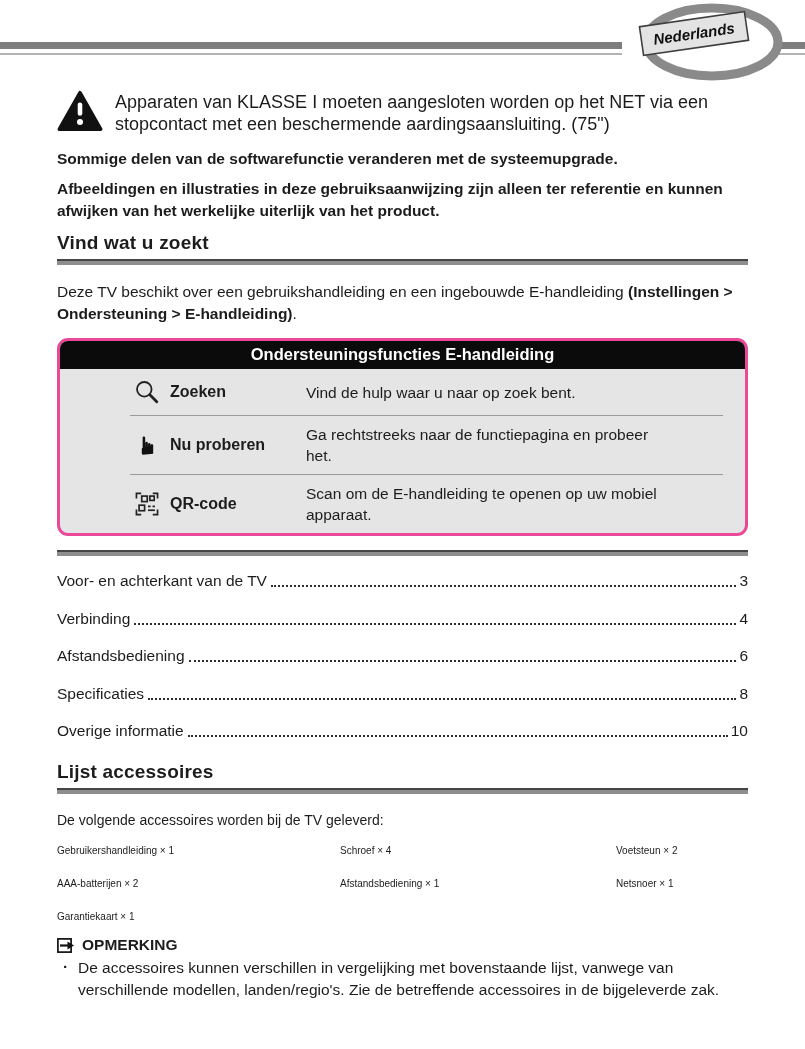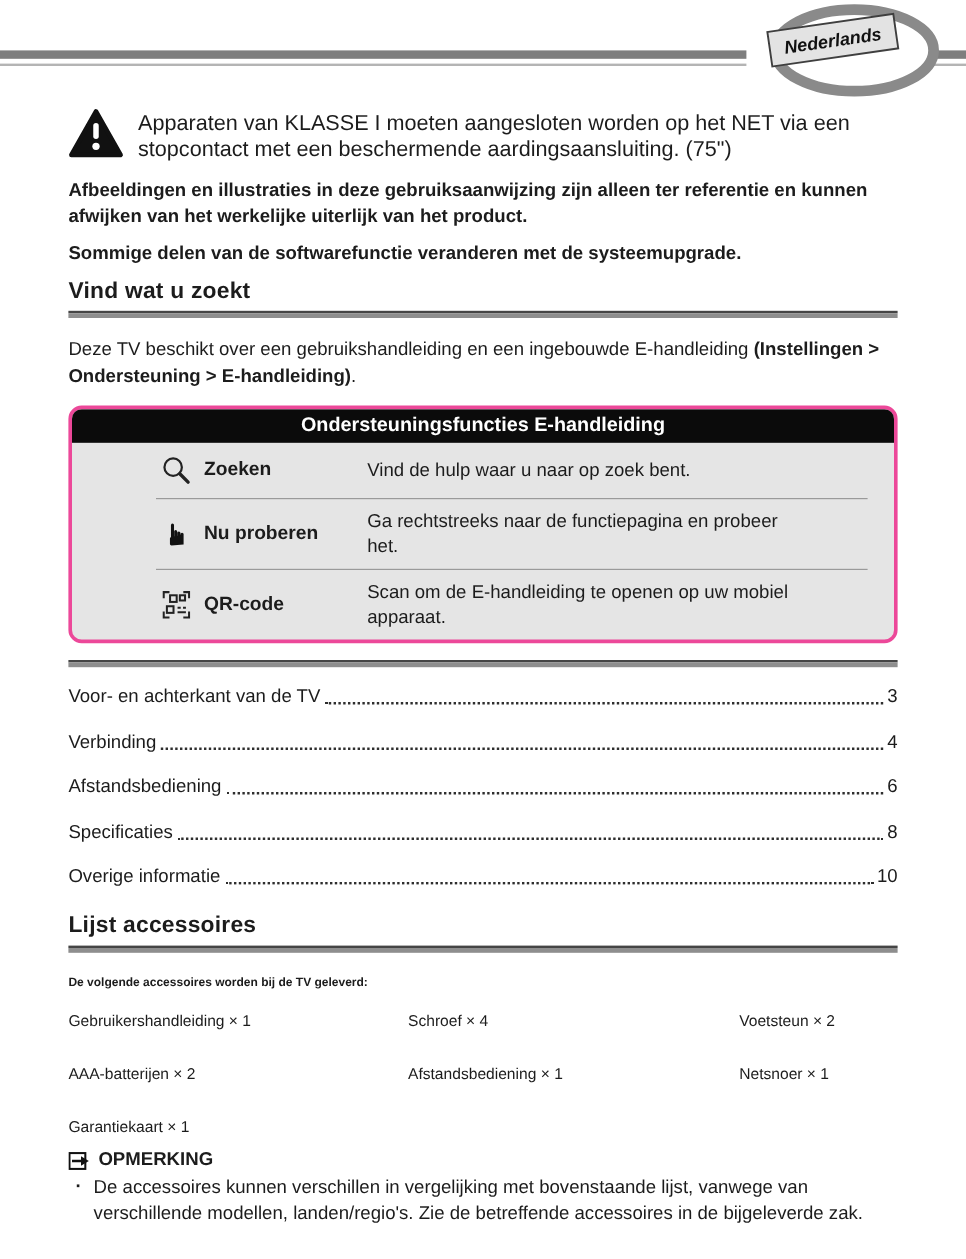--- a/index.html
+++ b/index.html
@@ -47,22 +47,22 @@
   
   .toc-wrap { margin-top: 14px; }
   .toc-list { margin-top: 14px; }
   .toc-row { display: flex; align-items: flex-end; font-size: 15.5px; line-height: 21px; margin-bottom: 16.5px; }
   .toc-label { white-space: nowrap; }
   .toc-dots { flex: 1; border-bottom: 2.2px dotted #2e2e2e; margin: 0 3px 4px 4px; }
   .toc-page { white-space: nowrap; }
 
   
   .acc-wrap { margin-top: 19px; }
-  .acc-intro { font-size: 10px; line-height: 22px; margin-top: 15px; font-weight: bold; }
-  .acc-grid { margin-top: 10px; display: grid; grid-template-columns: 283px 276px 1fr; row-gap: 24px; font-size: 13px; line-height: 20px; }
+  .acc-intro { font-size: 14px; line-height: 22px; margin-top: 15px; }
+  .acc-grid { margin-top: 10px; display: grid; grid-template-columns: 283px 276px 1fr; row-gap: 13px; font-size: 10px; line-height: 20px; }
 
   
   .note { margin-top: 9px; }
   .note-head { display: flex; align-items: center; }
   .note-icon { margin-right: 6px; }
   .note-label { font-weight: bold; font-size: 15.5px; }
   .note-bullet { position: relative; margin-top: 3px; padding-left: 21px; font-size: 15.5px; line-height: 22px; }
   .bullet-dot { position: absolute; left: 6px; top: -1px; font-weight: bold; }
 </style>
 </head>
@@ -83,22 +83,22 @@
 
   <div class="warning">
     <svg class="warning-icon" width="46" height="42" viewBox="0 0 48 44">
       <path d="M24 3 L45.5 41 L2.5 41 Z" fill="#111" stroke="#111" stroke-width="4" stroke-linejoin="round"></path>
       <rect x="21.6" y="13" width="4.8" height="14" rx="2.4" fill="#fff"></rect>
       <circle cx="24" cy="33.5" r="3.2" fill="#fff"></circle>
     </svg>
     <div class="warning-text">Apparaten van KLASSE I moeten aangesloten worden op het NET via een stopcontact met een beschermende aardingsaansluiting. (75")</div>
   </div>
 
+  <p class="notice last">Sommige delen van de softwarefunctie veranderen met de systeemupgrade.</p>
   <p class="notice">Afbeeldingen en illustraties in deze gebruiksaanwijzing zijn alleen ter referentie en kunnen afwijken van het werkelijke uiterlijk van het product.</p>
-  <p class="notice last">Sommige delen van de softwarefunctie veranderen met de systeemupgrade.</p>
 
   <h2 class="sec">Vind wat u zoekt</h2>
   <div class="rule"></div>
   <p class="intro"><span>Deze TV beschikt over een gebruikshandleiding en een ingebouwde E-handleiding </span><b>(Instellingen &gt; Ondersteuning &gt; E-handleiding)</b><span>.</span></p>
 
   <div class="support-table">
     <div class="support-header">Ondersteuningsfuncties E-handleiding</div>
 
     <div class="support-row first">
       <span class="support-icon">

